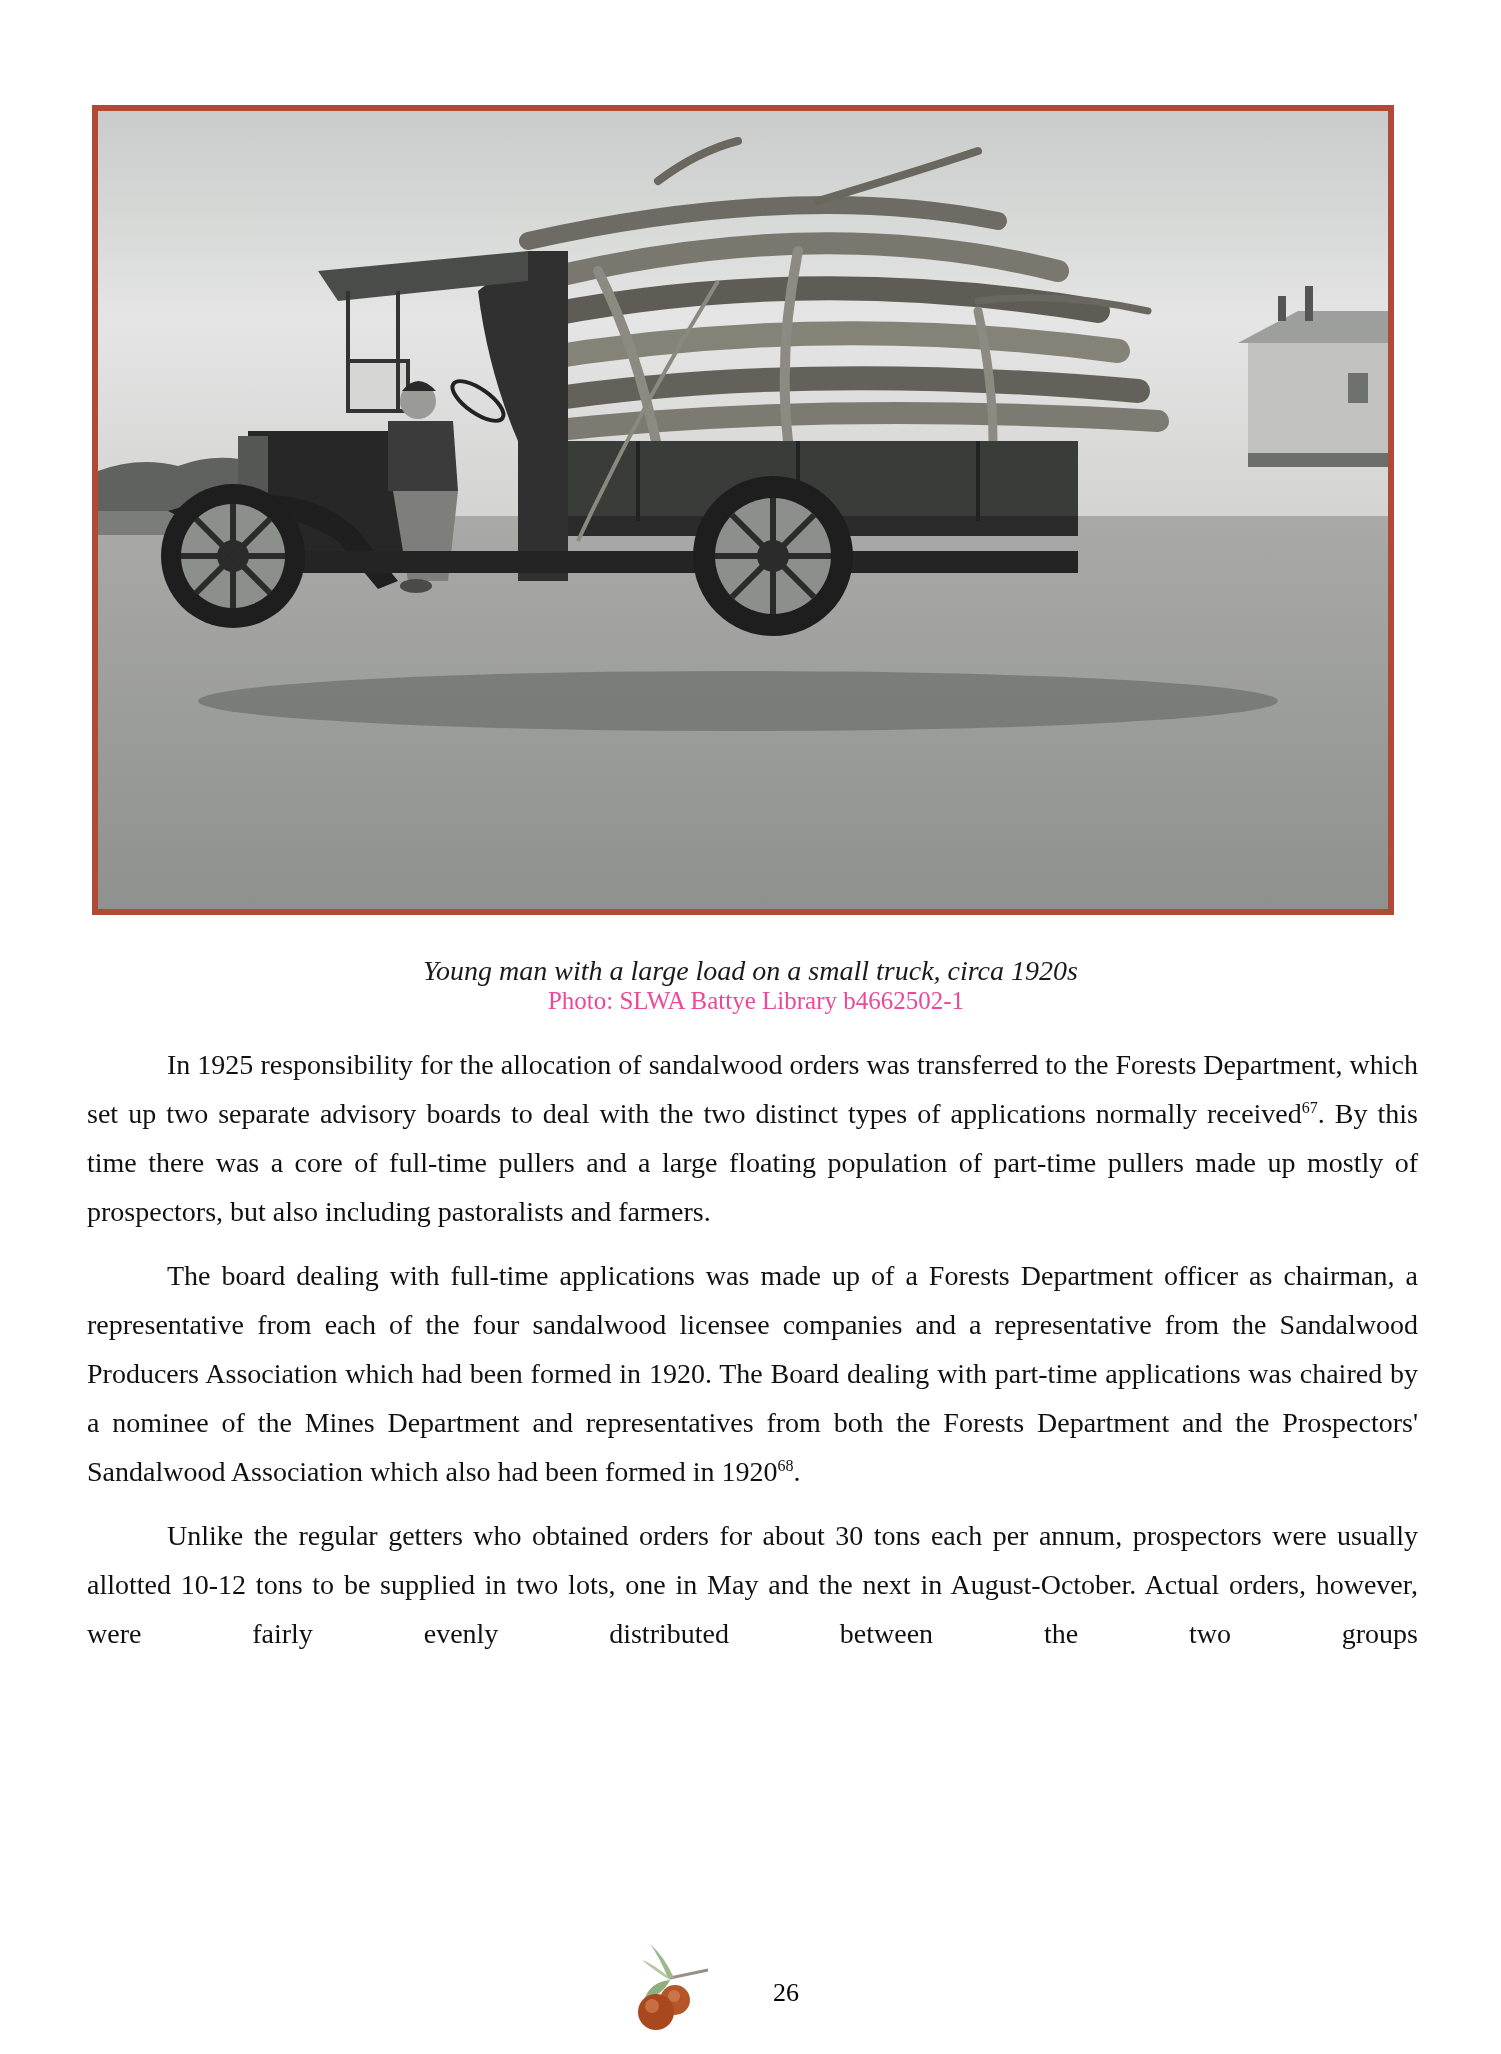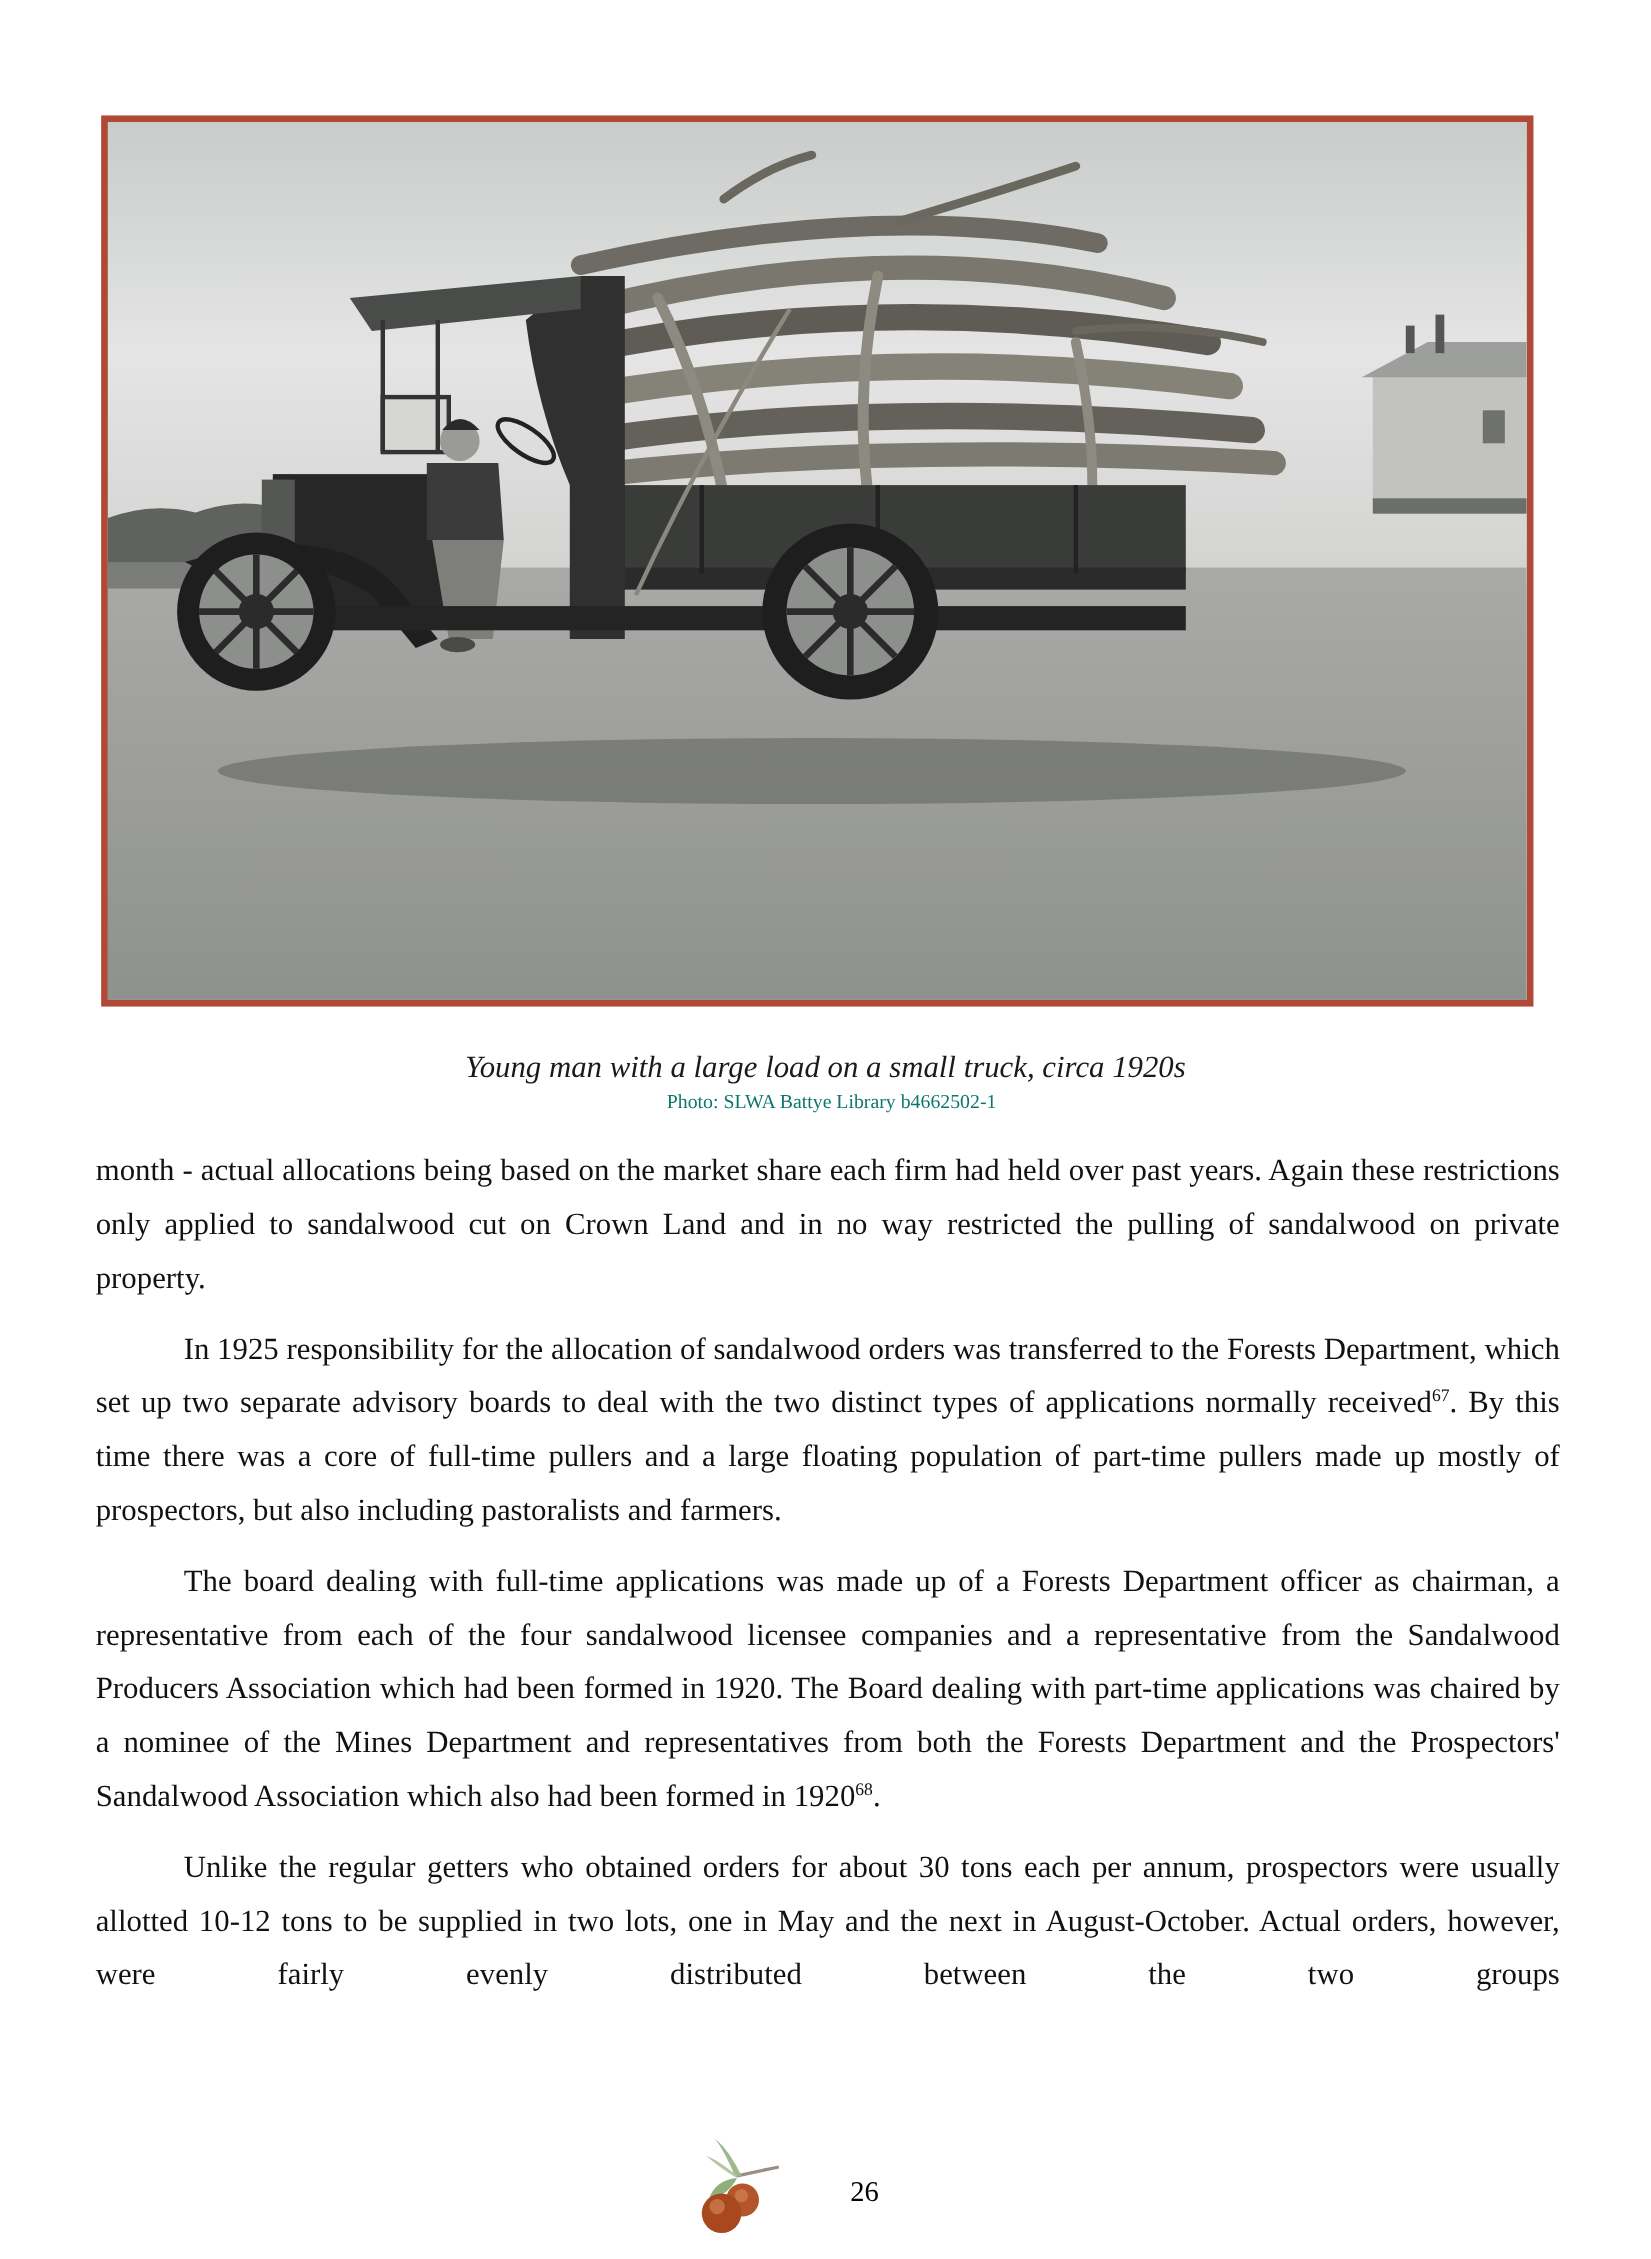--- a/index.html
+++ b/index.html
@@ -5,21 +5,21 @@
   html, body { margin: 0; padding: 0; background: #ffffff; }
   body { width: 1501px; height: 2054px; position: relative; overflow: hidden;
          font-family: "Liberation Serif", "DejaVu Serif", serif; color: #111; }
 
   .photo-frame { position: absolute; left: 92px; top: 105px; width: 1302px; height: 810px;
                  box-sizing: border-box; border: 6px solid #b04a36; background: #cfd1cf; overflow: hidden; }
   .photo-frame svg { display: block; width: 100%; height: 100%; }
 
   .caption { position: absolute; left: 0; top: 953px; width: 1501px; text-align: center; }
   .caption-title { font-style: italic; font-size: 28px; line-height: 36px; color: #1a1a1a; }
-  .caption-credit { font-size: 18px; line-height: 24px; color: #0f766e; margin-left: 11px; }
+  .caption-credit { font-size: 25px; line-height: 24px; color: #ec4899; margin-left: 11px; }
 
   .body-text { position: absolute; left: 87px; top: 1040px; width: 1331px; font-size: 28px; line-height: 49px; }
   .body-text p { margin: 0 0 15px 0; text-align: justify; }
   .body-text p.indent { text-indent: 80px; }
   .body-text p.last-justify { text-align-last: justify; }
   .body-text sup { font-size: 16px; line-height: 0; vertical-align: 10px; }
 
   .footer-icon { position: absolute; left: 630px; top: 1938px; width: 80px; height: 92px; }
   .page-number { position: absolute; left: 756px; top: 1978px; width: 60px; text-align: center;
                  font-size: 26px; line-height: 30px; color: #000000; }
@@ -135,21 +135,20 @@
     </g>
   </svg>
 </div>
 
 <div class="caption">
   <div class="caption-title">Young man with a large load on a small truck, circa 1920s</div>
   <div class="caption-credit">Photo: SLWA Battye Library b4662502-1</div>
 </div>
 
 <div class="body-text" id="body-text">
-    <p><span>month - actual allocations being based on the market share each firm had held over past years. Again these restrictions only applied to sandalwood cut on Crown Land and in no way restricted the pulling of sandalwood on private property.</span></p>
     <p class="indent"><span>In 1925 responsibility for the allocation of sandalwood orders was transferred to the Forests Department, which set up two separate advisory boards to deal with the two distinct types of applications normally received</span><sup>67</sup><span>. By this time there was a core of full-time pullers and a large floating population of part-time pullers made up mostly of prospectors, but also including pastoralists and farmers.</span></p>
     <p class="indent"><span>The board dealing with full-time applications was made up of a Forests Department officer as chairman, a representative from each of the four sandalwood licensee companies and a representative from the Sandalwood Producers Association which had been formed in 1920. The Board dealing with part-time applications was chaired by a nominee of the Mines Department and representatives from both the Forests Department and the Prospectors' Sandalwood Association which also had been formed in 1920</span><sup>68</sup><span>.</span></p>
     <p class="indent last-justify"><span>Unlike the regular getters who obtained orders for about 30 tons each per annum, prospectors were usually allotted 10-12 tons to be supplied in two lots, one in May and the next in August-October. Actual orders, however, were fairly evenly distributed between the two groups</span></p>
   </div>
 
 <svg class="footer-icon" viewBox="0 0 80 92">
   <path d="M40 40 L78 32" stroke="#9a8f86" stroke-width="3" fill="none"></path>
   <path d="M38 40 Q30 20 20 6 Q34 18 44 40 Z" fill="#9fb98f"></path>
   <path d="M40 40 Q22 25 12 22 Q26 34 40 42 Z" fill="#b4c9a3"></path>
   <path d="M40 42 Q20 44 14 62 Q32 58 40 42 Z" fill="#8fb07d"></path>

